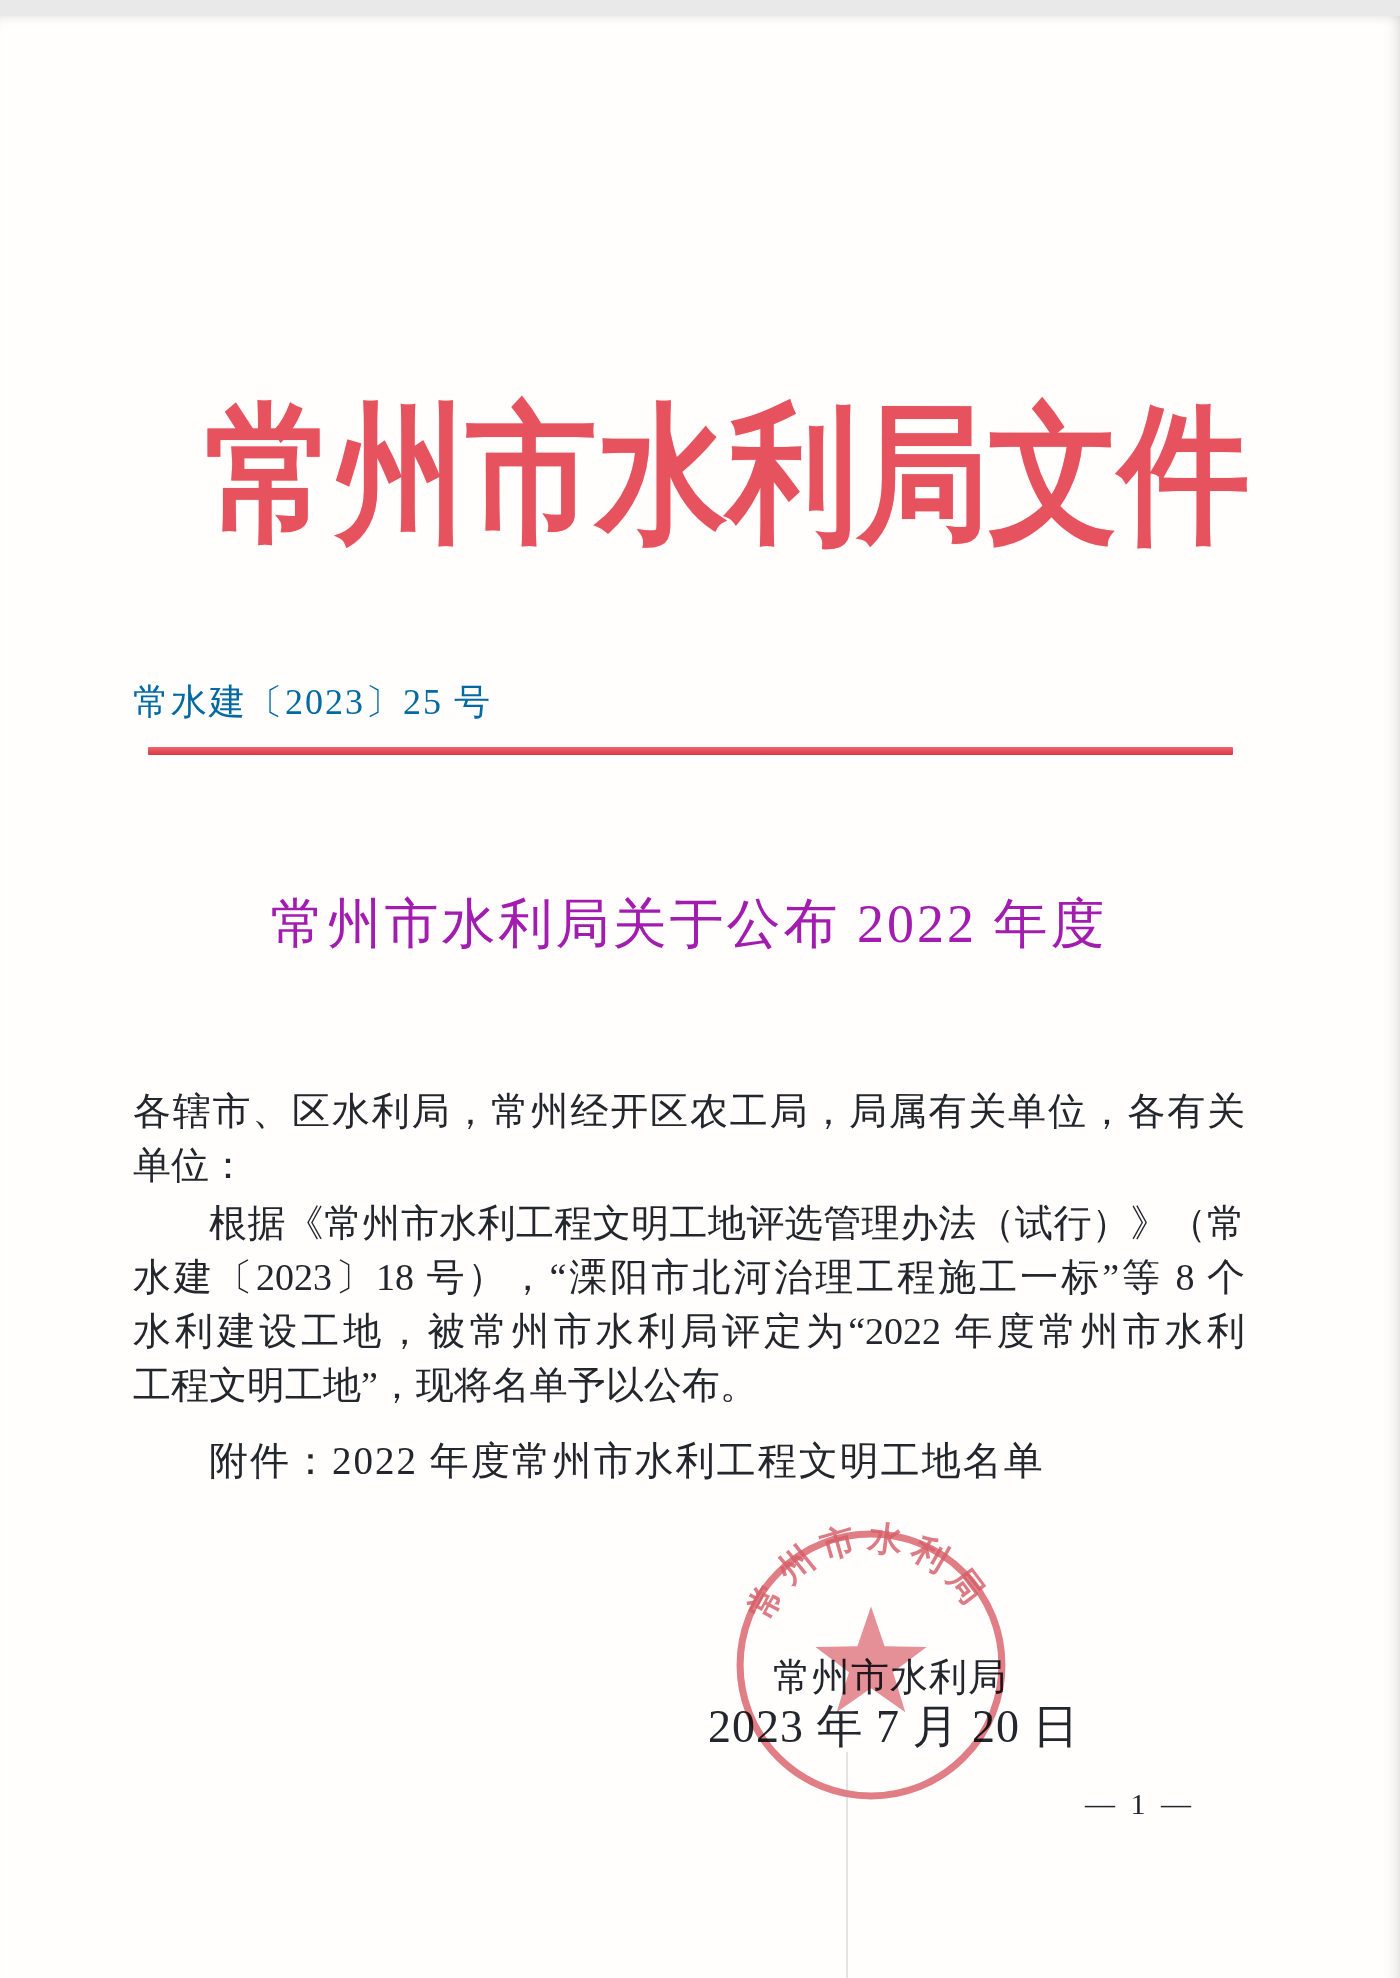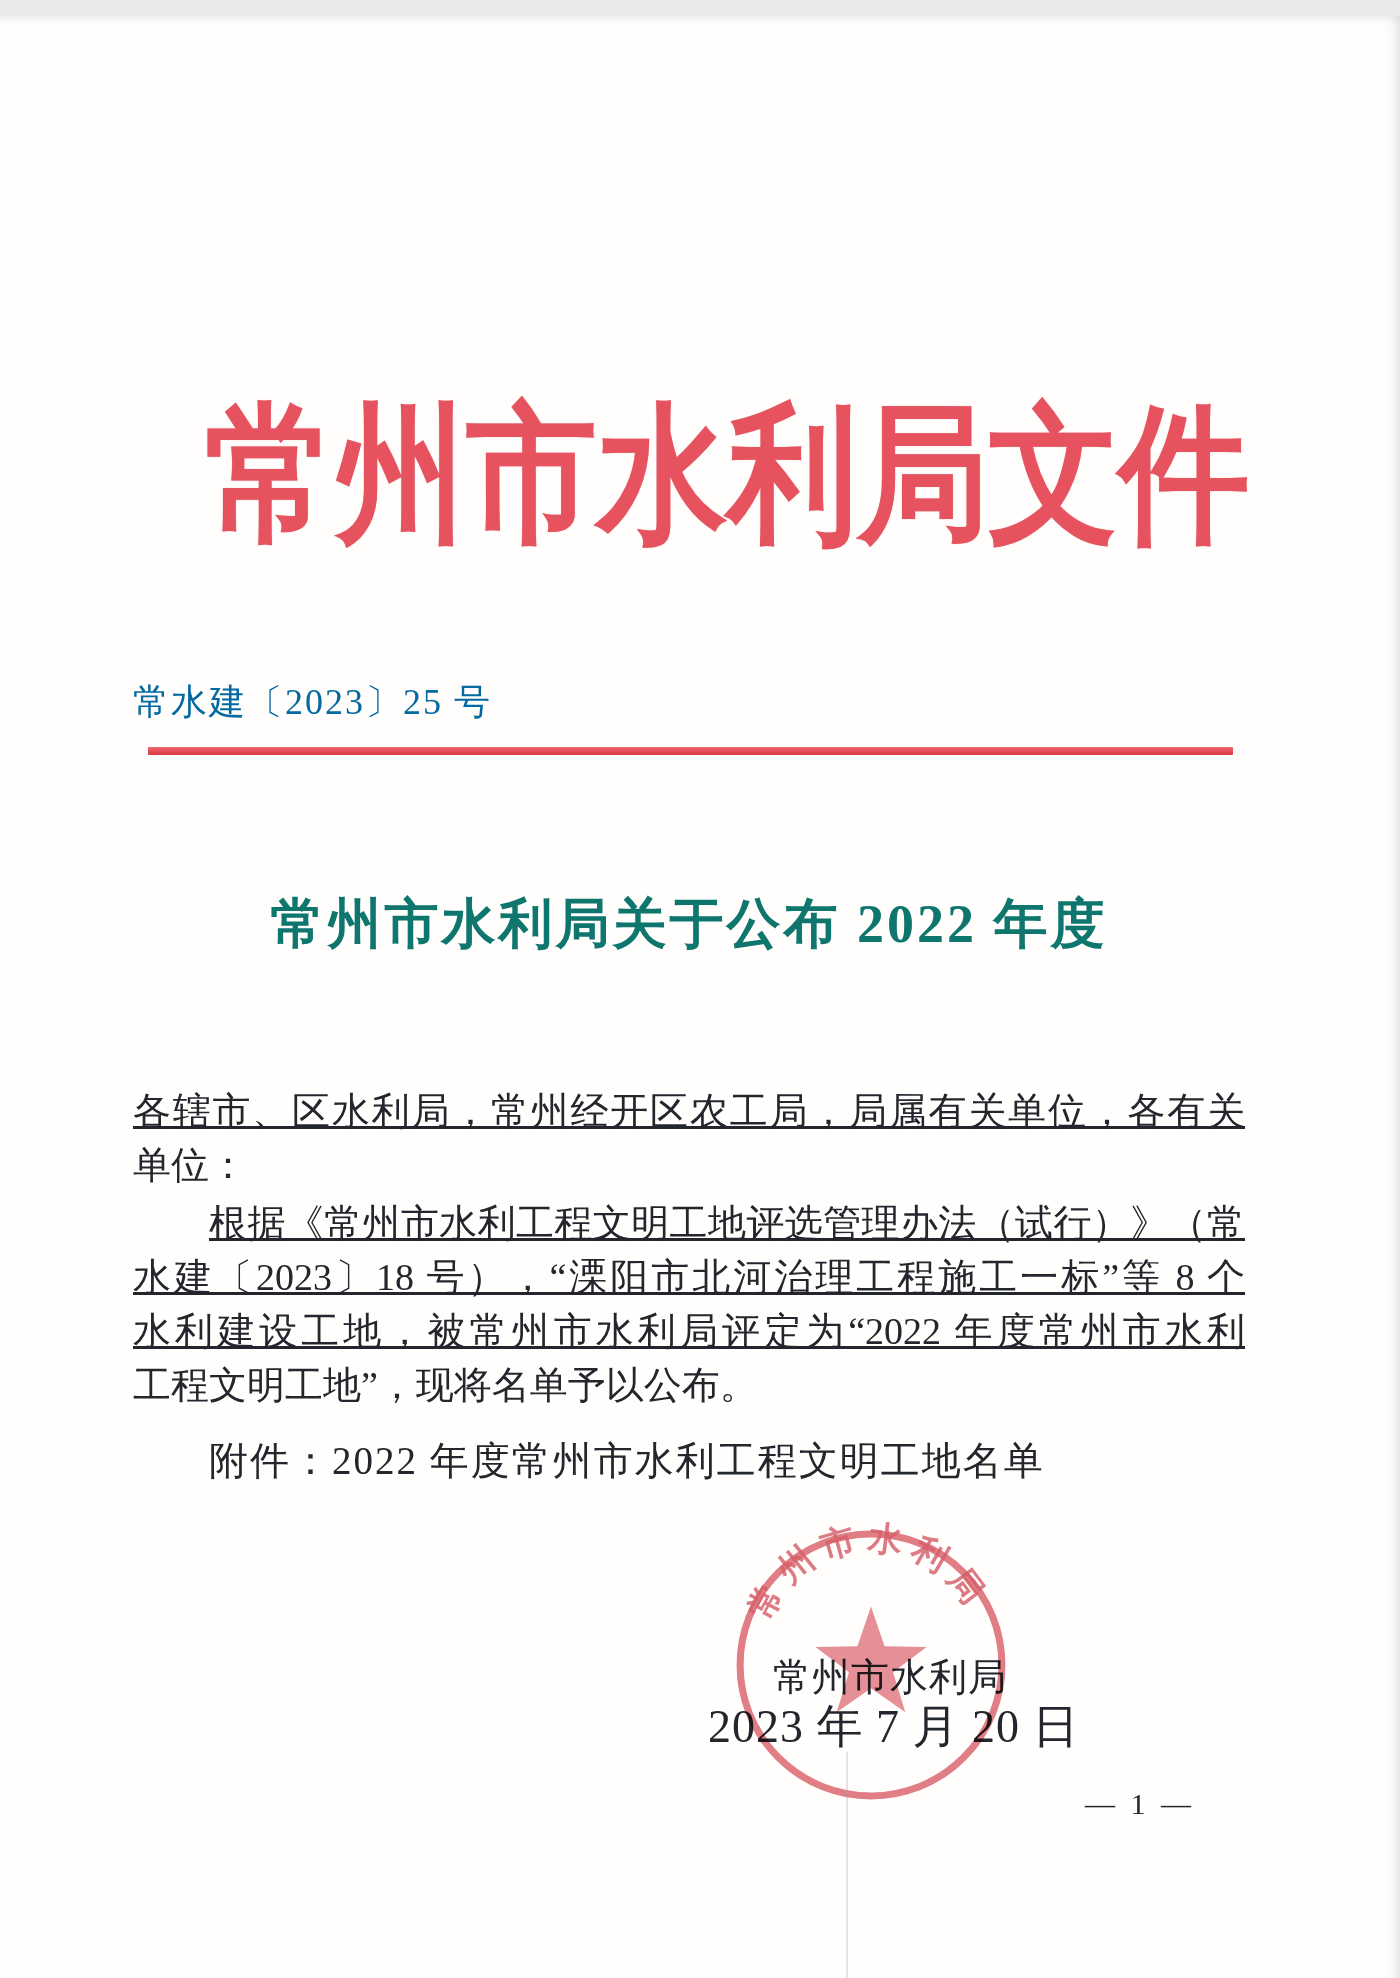--- a/index.html
+++ b/index.html
@@ -29,25 +29,25 @@
     text-align:left;font-size:36px;line-height:48px;
     color:#0369a1;letter-spacing:2px;white-space:nowrap;
   }
   .red-rule{
     position:absolute;left:148px;top:731px;width:1085px;height:8px;
     background:linear-gradient(#ee6570,#d83743);
     border-radius:1px;
   }
   .doc-title{
     position:absolute;left:133px;width:1112px;top:864px;
-    text-align:center;font-size:54px;line-height:88px;font-weight:bold;
-    color:#0f766e;letter-spacing:3px;white-space:nowrap;
+    text-align:center;font-size:54px;line-height:88px;font-weight:normal;
+    color:#a21caf;letter-spacing:3px;white-space:nowrap;
   }
   .body-par{position:absolute;left:133px;width:1112px;font-size:38px;line-height:54px;color:#23262c;}
-  .jline{text-align:justify;text-align-last:justify;text-decoration:underline;}
+  .jline{text-align:justify;text-align-last:justify;}
   .lline{text-align:left;}
   .indent{padding-left:76px;}
   .attachment{
     position:absolute;left:133px;width:1112px;top:1418px;
     font-size:39px;line-height:54px;color:#23262c;
     padding-left:76px;box-sizing:border-box;letter-spacing:2px;
   }
   .issuer{
     position:absolute;left:760px;top:1638px;width:260px;
     font-size:38px;line-height:46px;text-align:center;

